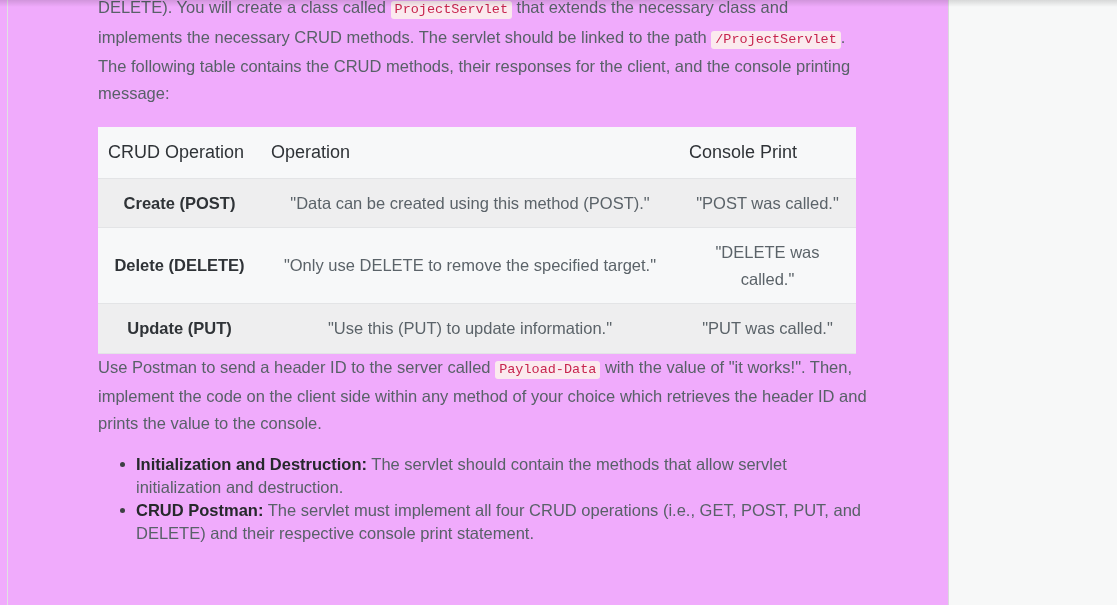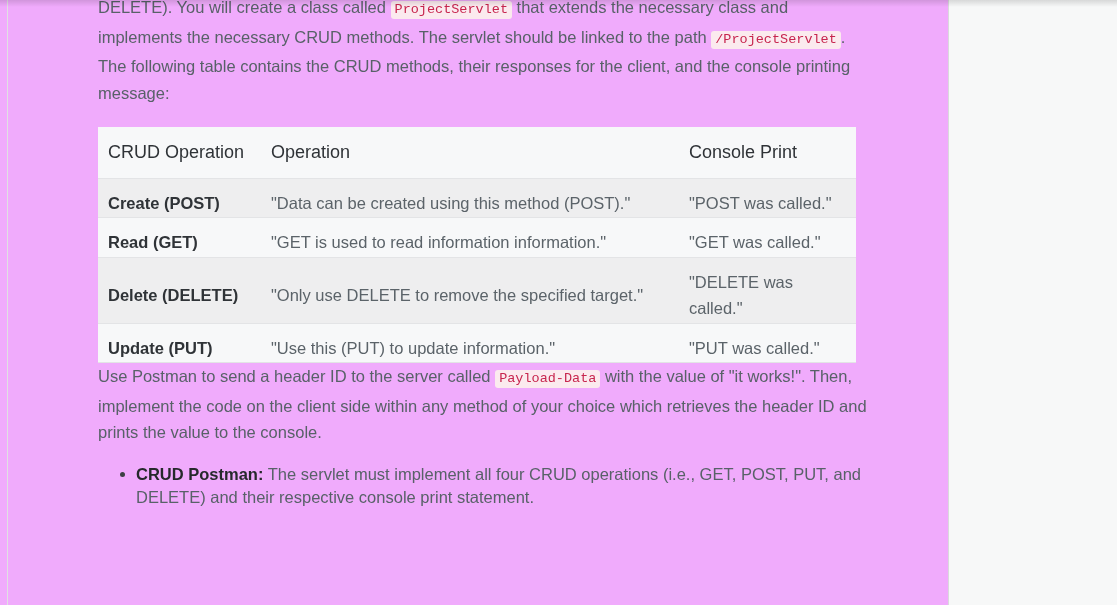--- a/index.html
+++ b/index.html
@@ -88,24 +88,25 @@
   table.crud th {
     text-align: left;
     font-weight: normal;
     color: #2f3337;
     background: #f7f8f9;
     padding: 12px 10px 12px 10px;
     border-bottom: 1px solid #e3e4e6;
     font-size: 18px;
   }
   table.crud td {
-    padding: 11px 10px 1px 10px;
+    padding: 11px 10px 11px 10px;
     border-bottom: 1px solid #e3e4e6;
     color: #5b6369;
     vertical-align: middle;
+    text-align: center;
   }
   table.crud td.op {
     font-weight: bold;
     color: #2f3337;
   }
   table.crud tbody tr:nth-child(odd)  td { background: #eeeeef; }
   table.crud tbody tr:nth-child(even) td { background: #f7f8f9; }
   table.crud tbody tr:last-child td { border-bottom: 1px solid #e3e4e6; }
 
   
@@ -160,41 +161,39 @@
           <th>Console Print</th>
         </tr>
       </thead>
       <tbody>
         <tr>
           <td class="op">Create (POST)</td>
           <td>"Data can be created using this method (POST)."</td>
           <td>"POST was called."</td>
         </tr>
         <tr>
-          <td class="op">Read (GET)</td>
-          <td>"GET is used to read information information."</td>
-          <td>"GET was called."</td>
-        </tr>
-        <tr>
           <td class="op">Delete (DELETE)</td>
           <td>"Only use DELETE to remove the specified target."</td>
           <td>"DELETE was called."</td>
         </tr>
         <tr>
           <td class="op">Update (PUT)</td>
           <td>"Use this (PUT) to update information."</td>
           <td>"PUT was called."</td>
         </tr>
       </tbody>
     </table>
 
     <p class="para para-2"><span>Use Postman to send a header ID to the server called </span><code class="inline">Payload-Data</code><span> with the value of "it works!". Then, implement the code on the client side within any method of your choice which retrieves the header ID and prints the value to the console.</span></p>
 
     <ul class="reqs">
 
+      <li>
+        <span class="bullet"></span><b>Initialization and Destruction:</b><span> The servlet should contain the methods that allow servlet initialization and destruction.</span>
+      </li>
 
       <li>
         <span class="bullet"></span><b>CRUD Postman:</b><span> The servlet must implement all four CRUD operations (i.e., GET, POST, PUT, and DELETE) and their respective console print statement.</span>
       </li>
 
     </ul>
 
   </div>
 </div>
 

